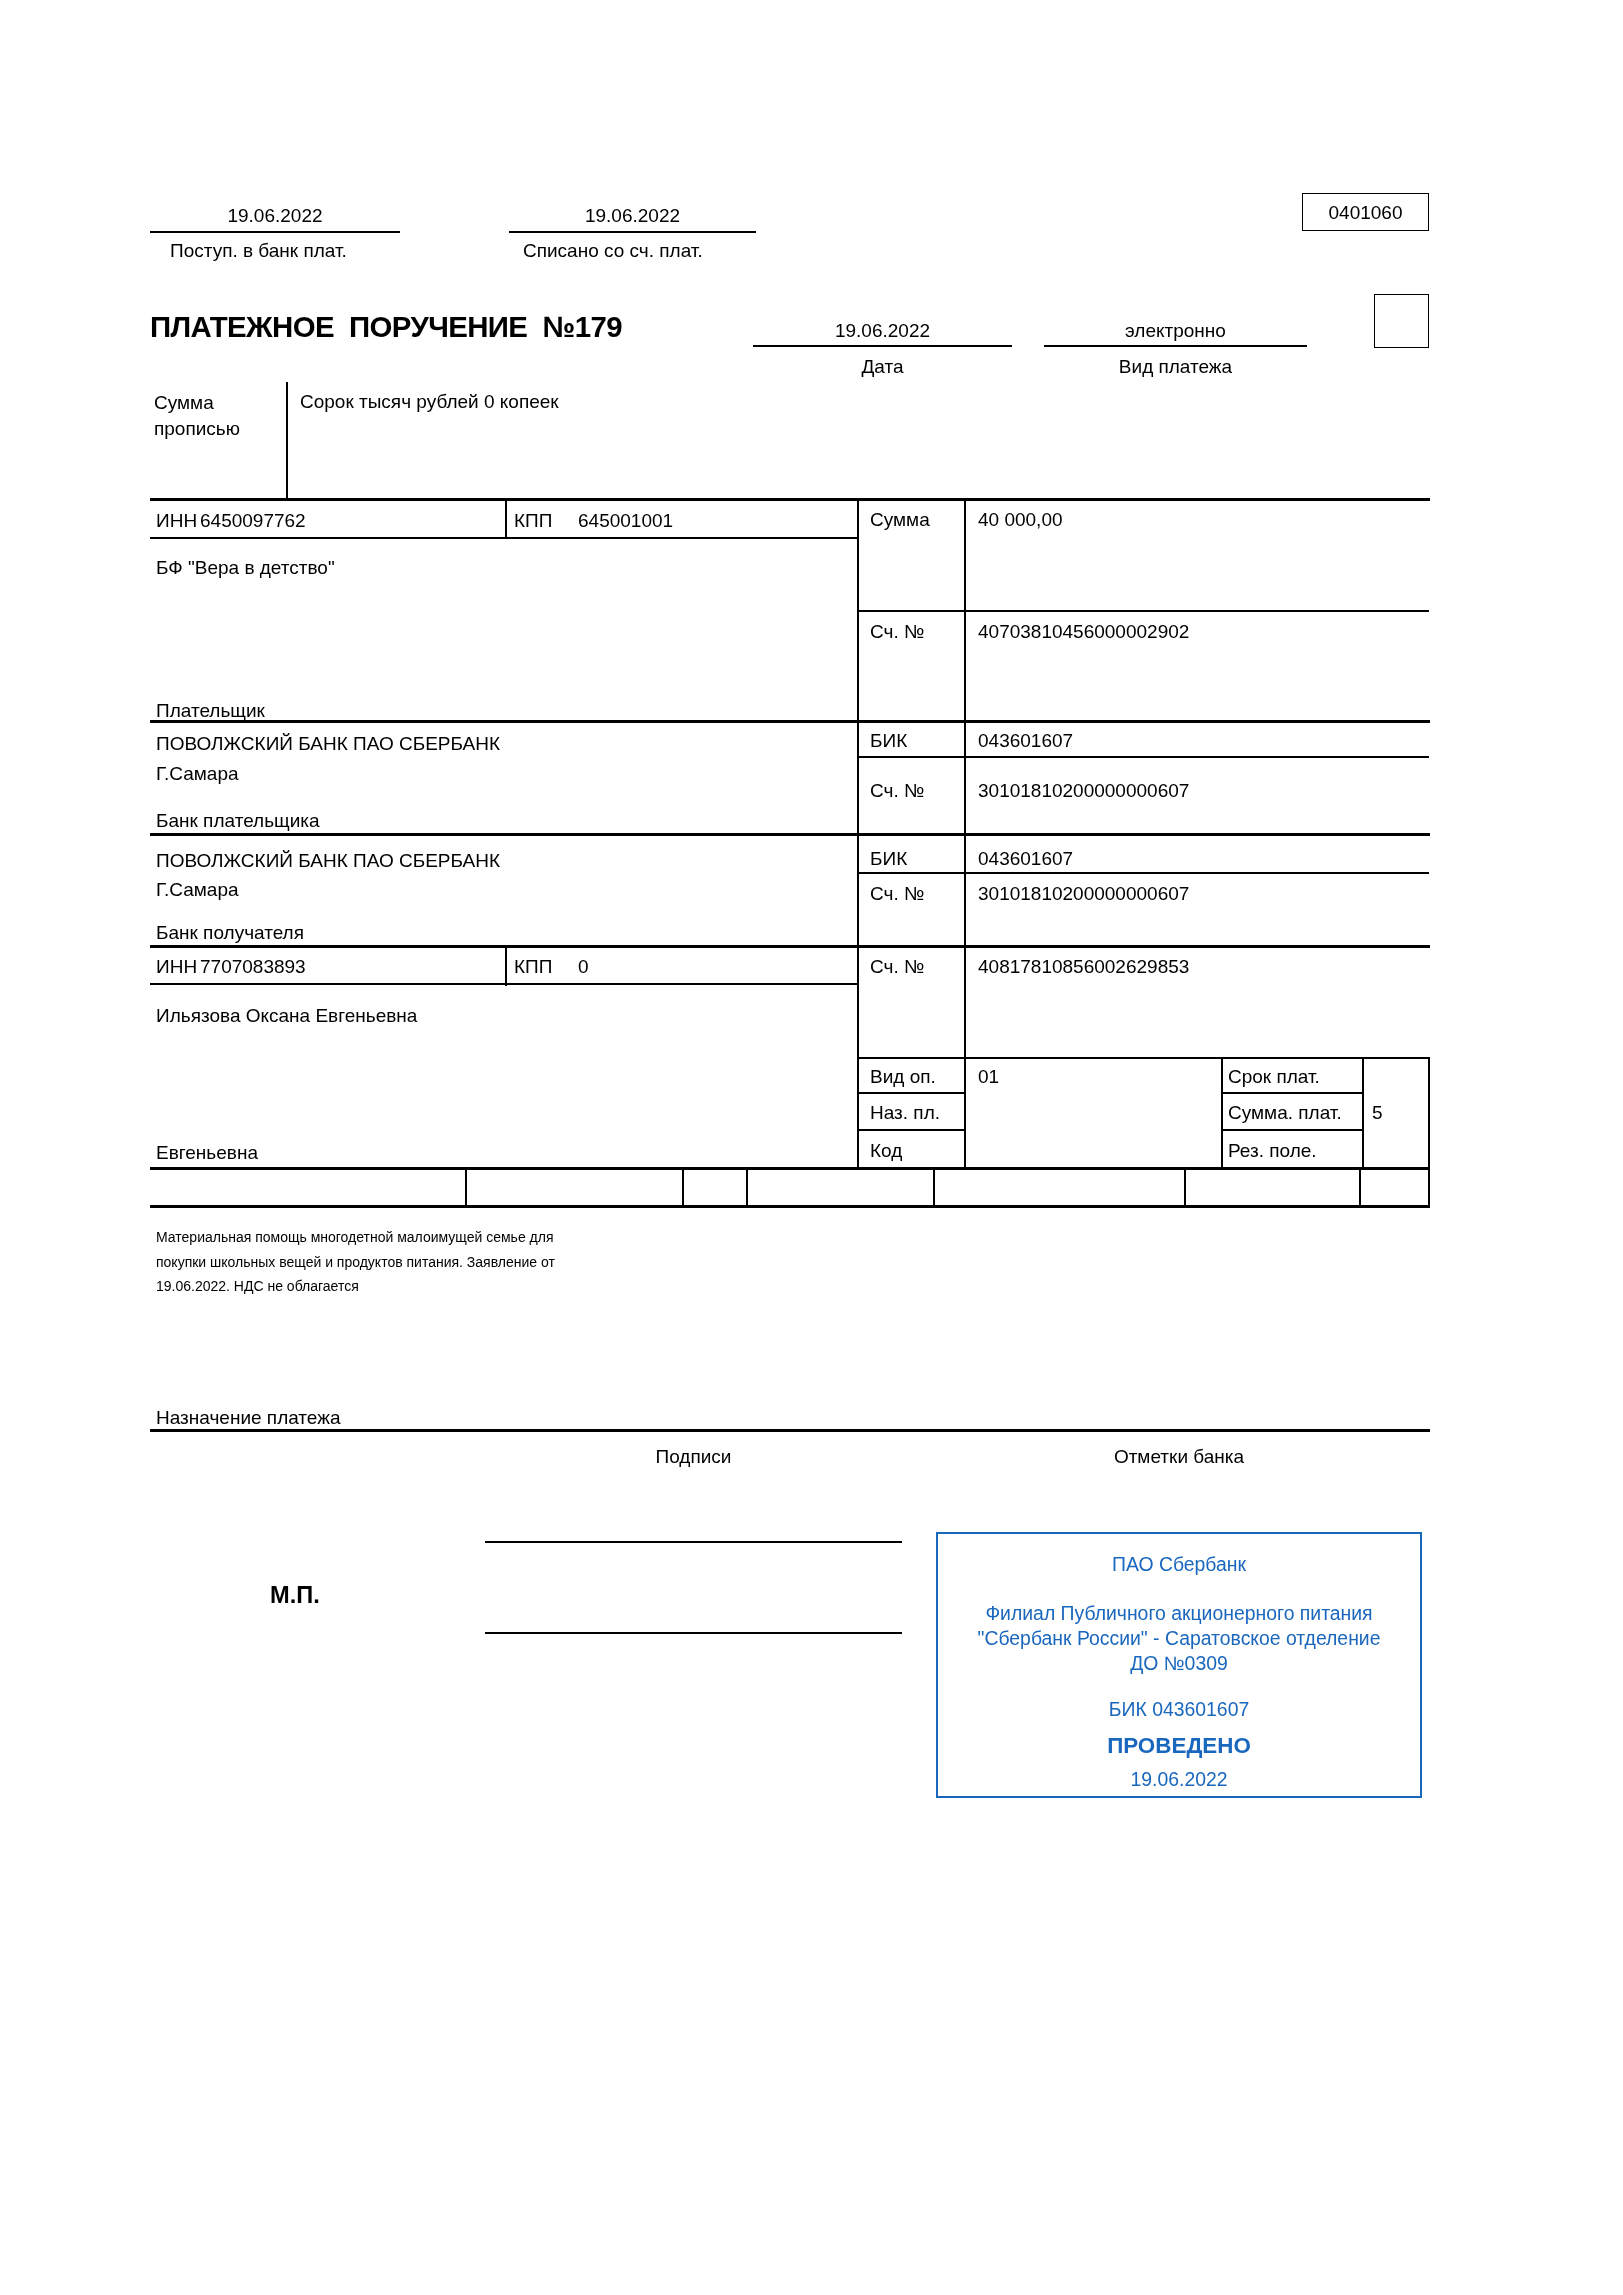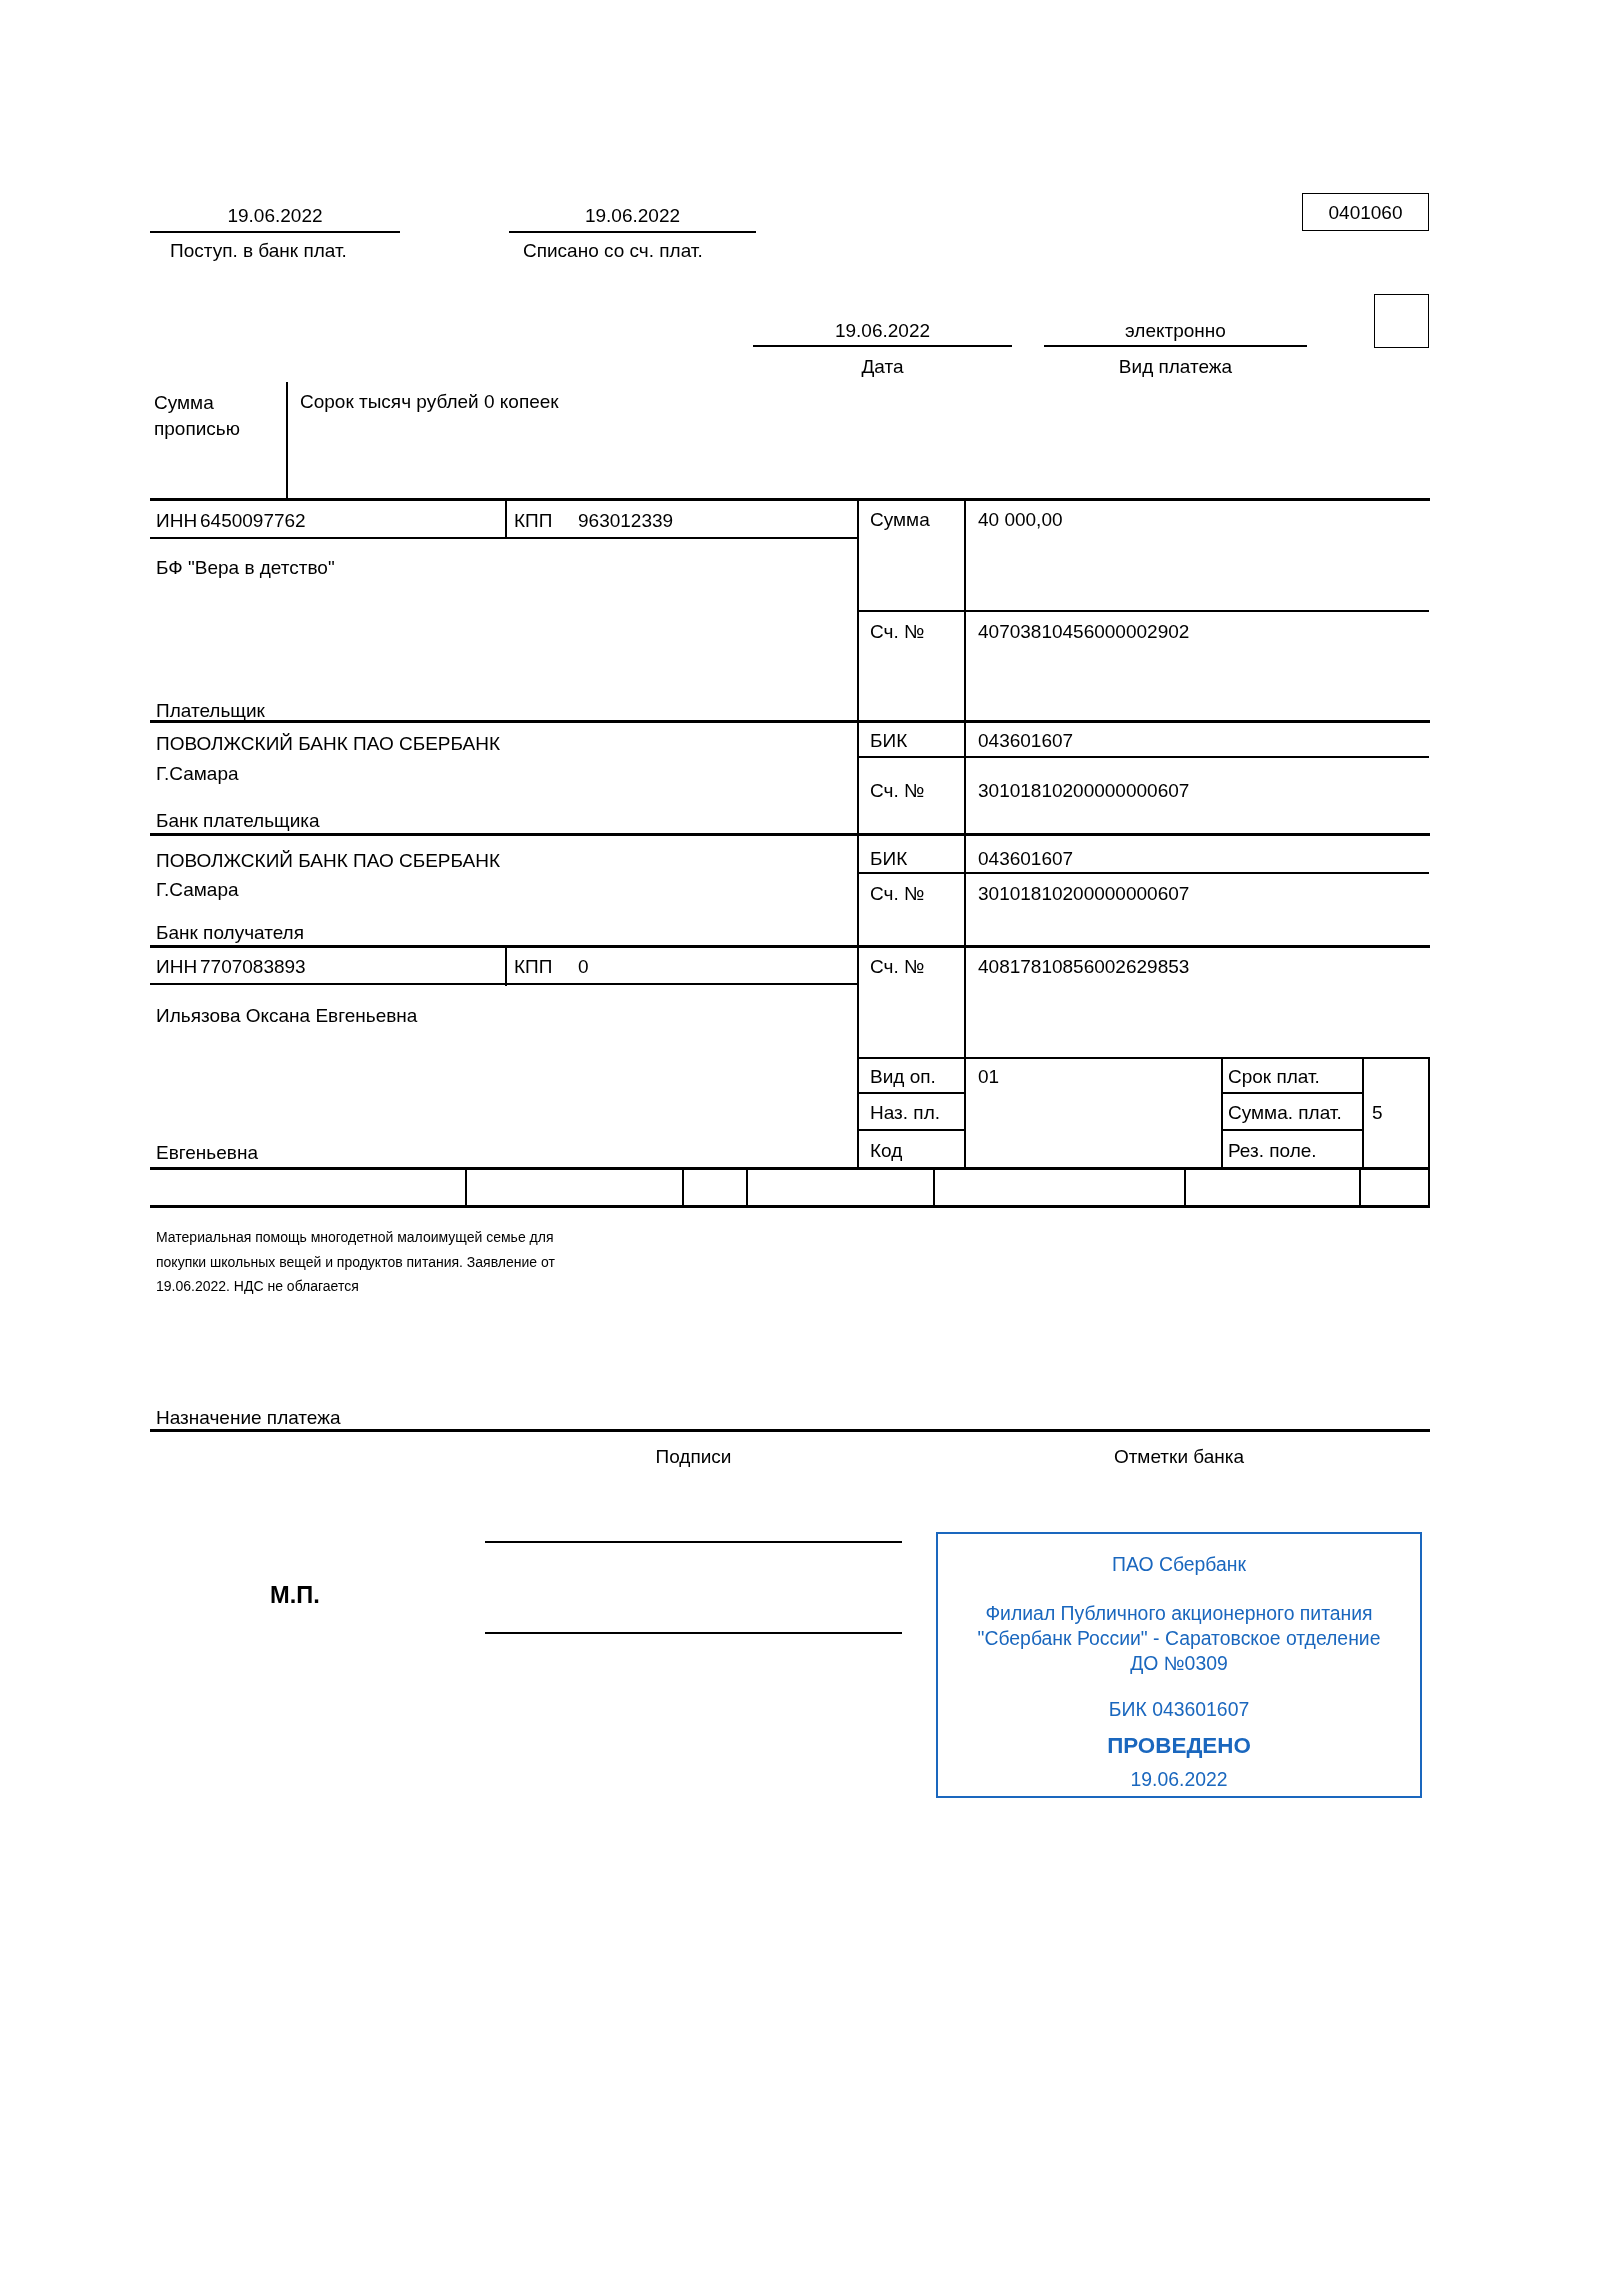--- a/index.html
+++ b/index.html
@@ -35,20 +35,21 @@
   <div class="t" style="left:170px;top:240px">Поступ. в банк плат.</div>
 
   <div class="t c" style="left:509px;top:205px;width:247px">19.06.2022</div>
   <div class="hl" style="left:509px;top:231px;width:247px"></div>
   <div class="t" style="left:523px;top:240px">Списано со сч. плат.</div>
 
   <div class="box" style="left:1302px;top:193px;width:127px;height:38px">
     <div class="t c" style="left:0;right:0;top:8.2px;position:absolute">0401060</div>
   </div>
 
+  <div class="title" style="left:150px;top:310px">ПЛАТЕЖНОЕ  ПОРУЧЕНИЕ  №179</div>
 
   <div class="t c" style="left:753px;top:320px;width:259px">19.06.2022</div>
   <div class="hl" style="left:753px;top:345px;width:259px"></div>
   <div class="t c" style="left:753px;top:356px;width:259px">Дата</div>
 
   <div class="t c" style="left:1044px;top:320px;width:263px">электронно</div>
   <div class="hl" style="left:1044px;top:345px;width:263px"></div>
   <div class="t c" style="left:1044px;top:356px;width:263px">Вид платежа</div>
 
   <div class="box" style="left:1374px;top:294px;width:55px;height:54px"></div>
@@ -88,21 +89,21 @@
   <div class="vl" style="left:682px;top:1167px;height:40px"></div>
   <div class="vl" style="left:746px;top:1167px;height:40px"></div>
   <div class="vl" style="left:933px;top:1167px;height:40px"></div>
   <div class="vl" style="left:1184px;top:1167px;height:40px"></div>
   <div class="vl" style="left:1359px;top:1167px;height:40px"></div>
   <div class="vl" style="left:1428px;top:1167px;height:40px"></div>
 
   <div class="t" style="left:156px;top:510px">ИНН</div>
   <div class="t" style="left:200px;top:510px">6450097762</div>
   <div class="t" style="left:514px;top:510px">КПП</div>
-  <div class="t" style="left:578px;top:510px">963012339</div>
+  <div class="t" style="left:578px;top:510px">645001001</div>
   <div class="t" style="left:870px;top:509px">Сумма</div>
   <div class="t" style="left:978px;top:509px">40 000,00</div>
   <div class="t" style="left:156px;top:557px">БФ "Вера в детство"</div>
   <div class="t" style="left:870px;top:621px">Сч. №</div>
   <div class="t" style="left:978px;top:621px">40703810456000002902</div>
   <div class="t" style="left:156px;top:700px">Плательщик</div>
 
   <div class="t" style="left:156px;top:733px">ПОВОЛЖСКИЙ БАНК ПАО СБЕРБАНК</div>
   <div class="t" style="left:156px;top:763px">Г.Самара</div>
   <div class="t" style="left:870px;top:730px">БИК</div>

